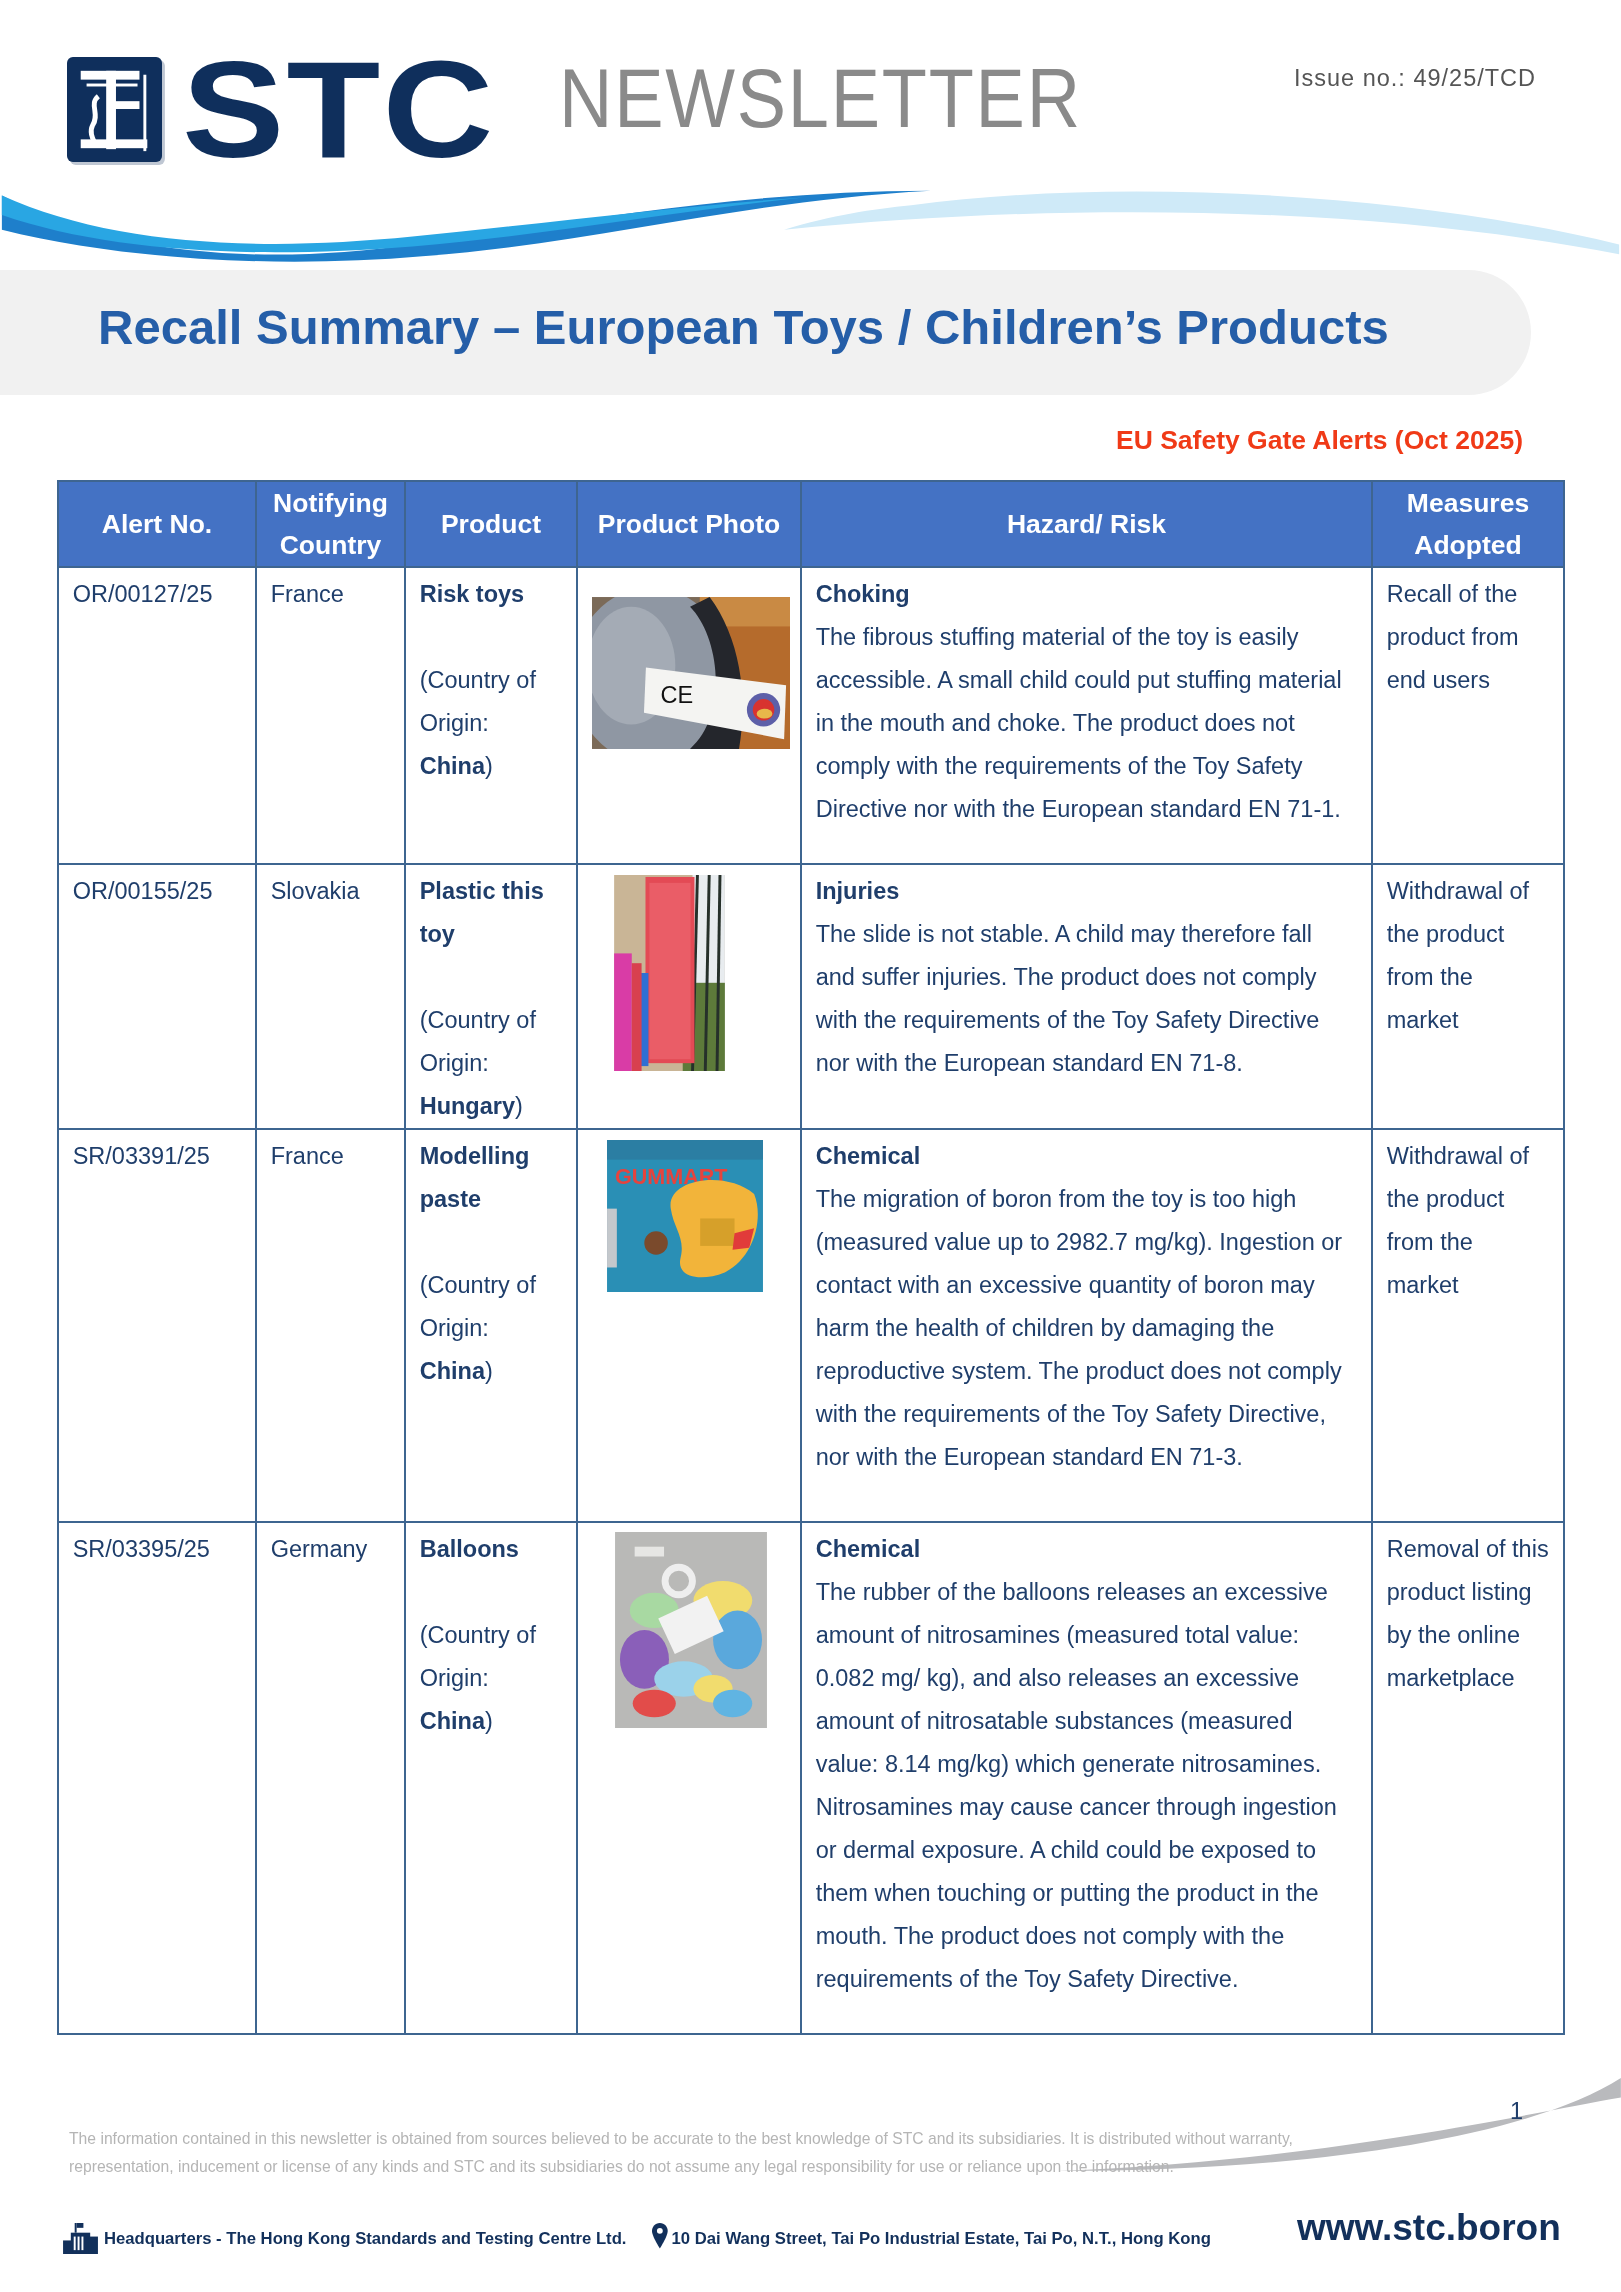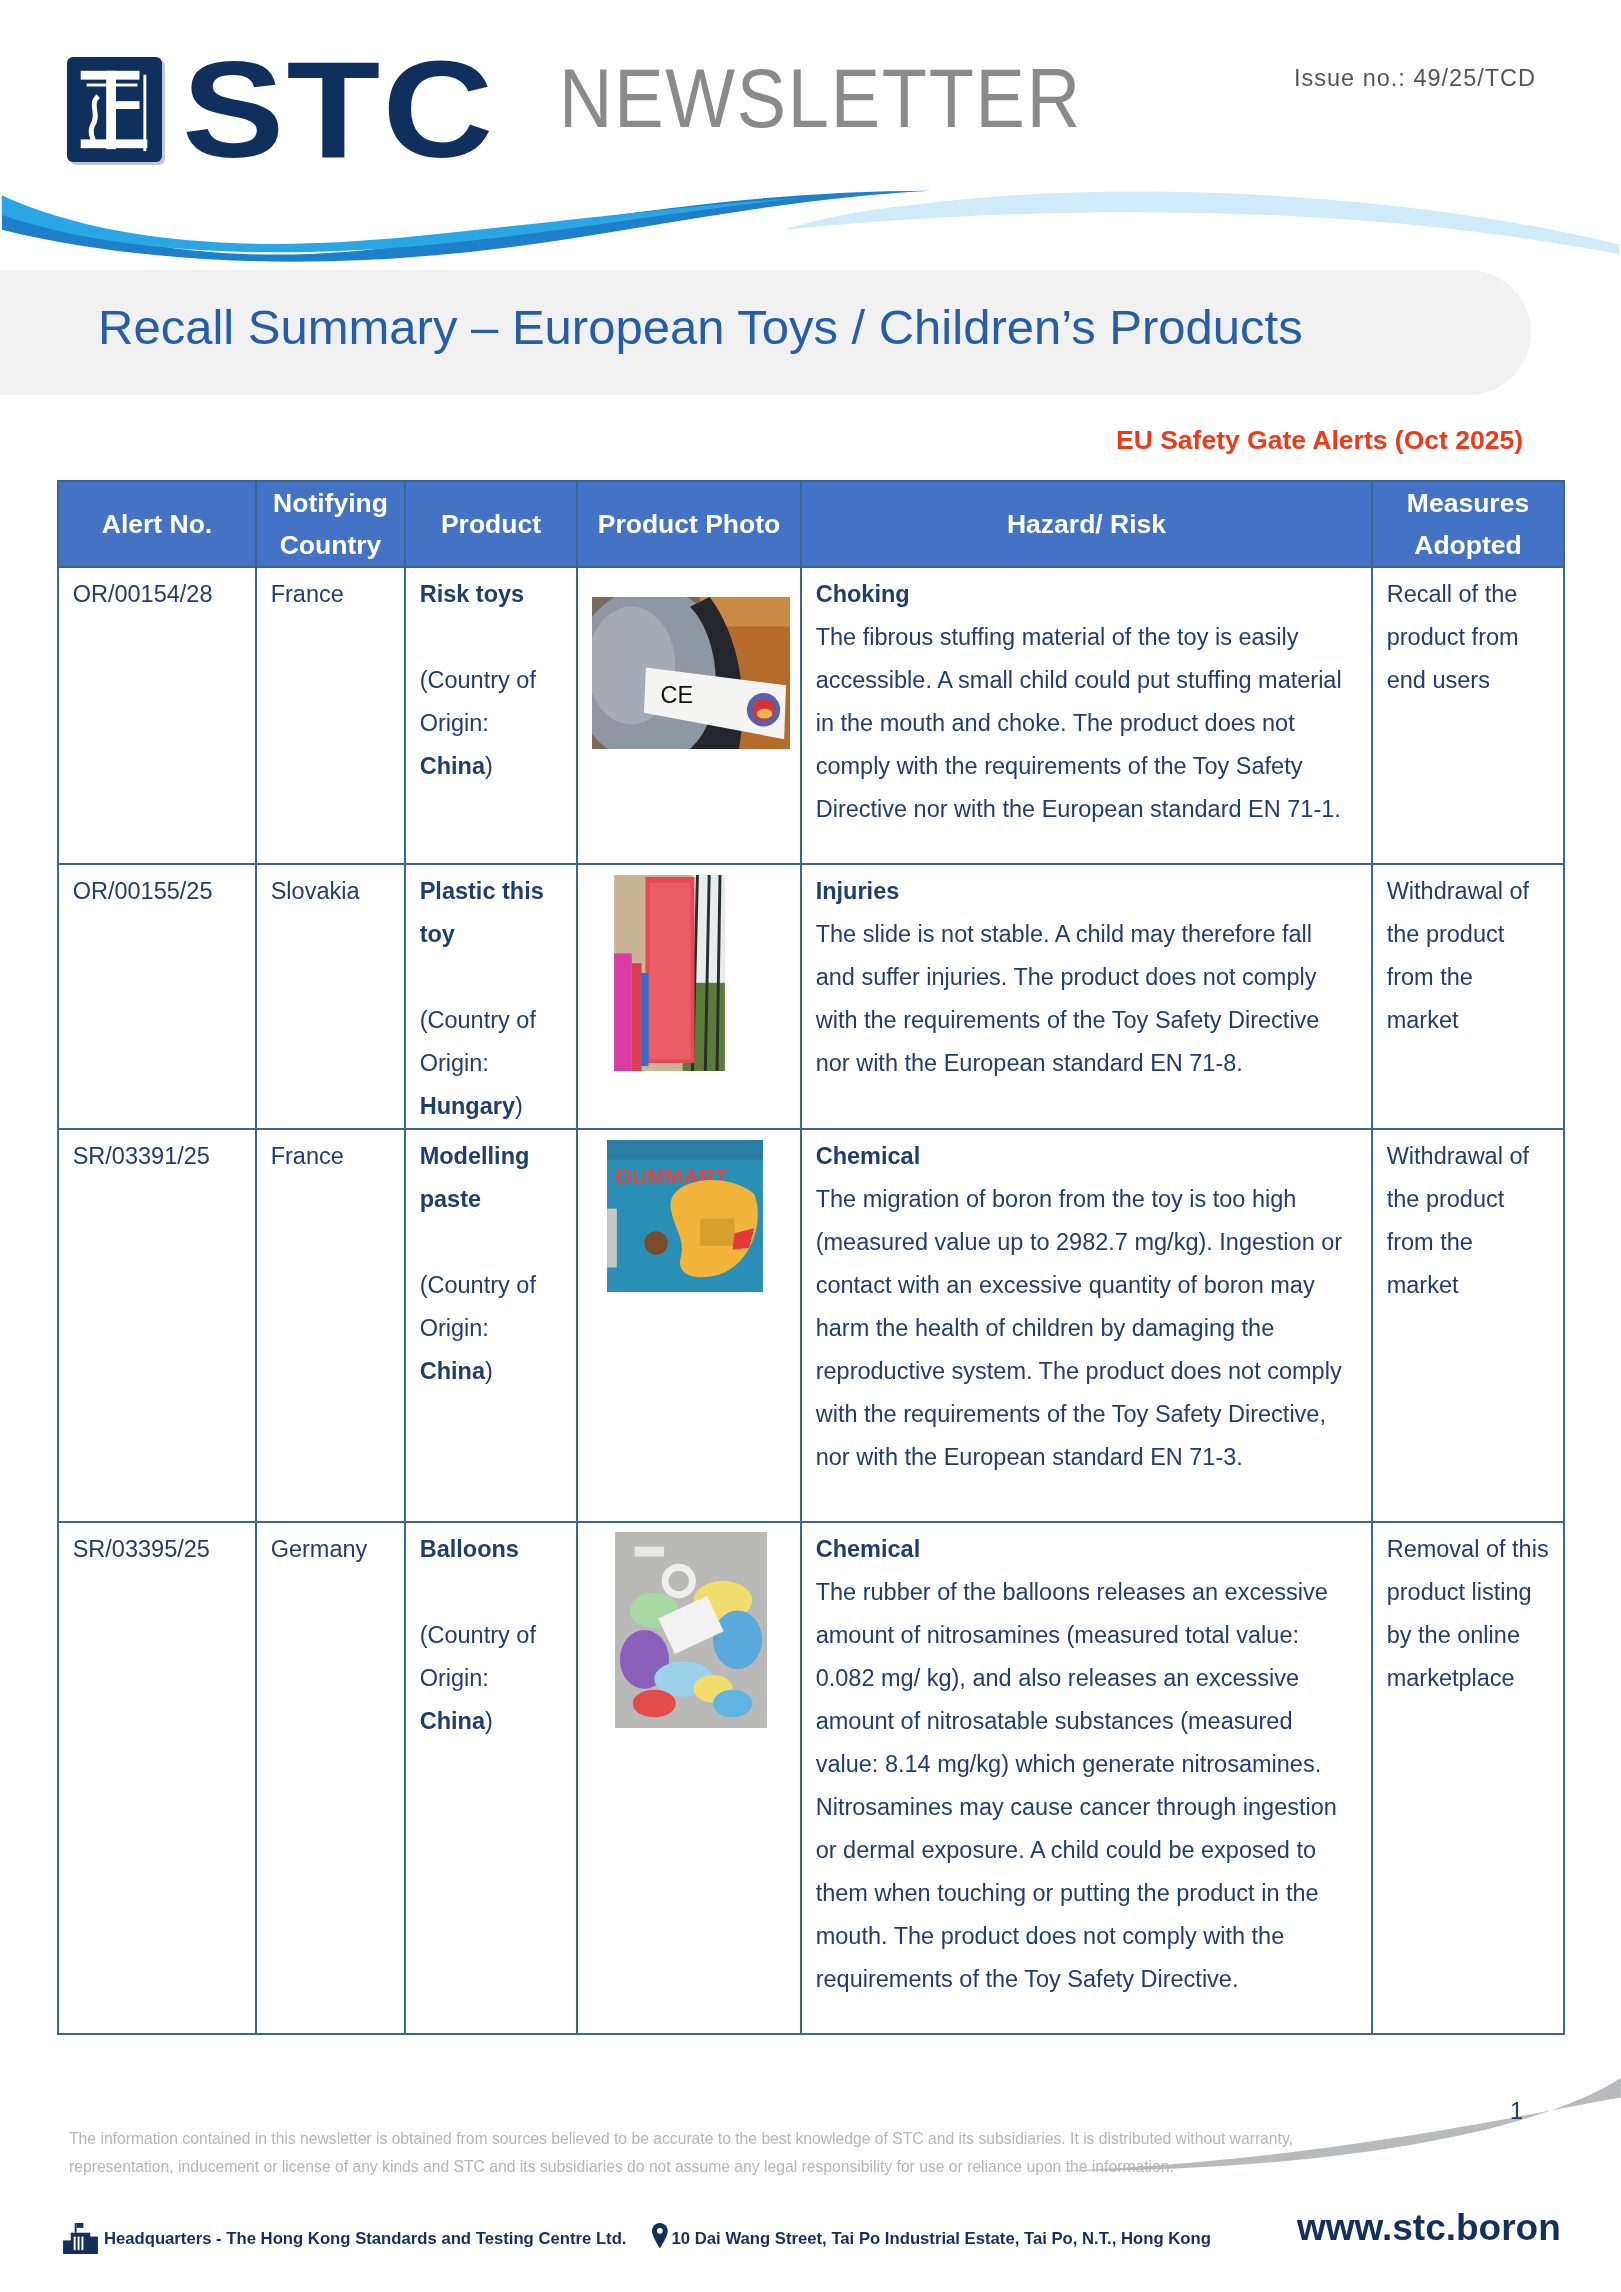--- a/index.html
+++ b/index.html
@@ -14,21 +14,21 @@
   #logo-text { left:182px; top:41px; font-size:137px; font-weight:bold; color:#0F2F5C;
                letter-spacing:2px; line-height:137px; transform:scaleX(1.12); transform-origin:left top; }
   #newsletter { left:559px; top:49px; font-size:84px; color:#8a8a8a; letter-spacing:2px;
                 line-height:98px; font-weight:normal; transform:scaleX(0.88); transform-origin:left top; }
   #issue { left:1294px; top:65px; font-size:23.5px; color:#555; letter-spacing:1px; }
   #swoosh { left:0; top:176px; }
 
   
   #banner { left:0; top:270px; width:1531px; height:125px; background:#F1F1F1;
             border-radius:0 63px 63px 0; }
-  #page-title { left:98px; top:299px; font-size:49px; font-weight:normal; color:#255EA8; white-space:nowrap; }
+  #page-title { left:98px; top:299px; font-size:49px; font-weight:bold; color:#255EA8; white-space:nowrap; }
   #subtitle { right:98px; top:425px; font-size:26.5px; font-weight:bold; color:#F03A17; }
 
   
   #recall-table { left:57px; top:480px; width:1506px; border-collapse:collapse; table-layout:fixed;border-radius:24px; }
   #recall-table th, #recall-table td { border:2px solid #3E6590; }
   #recall-table th { background:#4472C4; color:#fff; font-size:26.5px; font-weight:bold;
                      height:81px; line-height:42px; padding:0 5.9px; text-align:center; }
   #recall-table td { vertical-align:top; font-size:23.5px; line-height:43px; padding:4.9px 13.7px 0 13.7px; color:#1F3E6B; }
   #recall-table td b { color:#1F3E6B; }
   .photo-cell { padding:0 !important; position:relative; }
@@ -93,21 +93,21 @@
       <th>Hazard/ Risk</th>
       <th>
         <span>Measures</span><br>
         <span>Adopted</span>
       </th>
     </tr>
   </thead>
   <tbody>
 
     <tr style="height:297px">
-      <td>OR/00154/28</td>
+      <td>OR/00127/25</td>
       <td>France</td>
       <td>
         <b>Risk toys</b>
         <div class="gap"></div>
         <div>(Country of</div>
         <div>Origin:</div>
         <div><b>China</b><span>)</span></div>
       </td>
       <td class="photo-cell">
         <div class="photo" style="left:13.7px;top:29px;width:198px;height:152px;">

